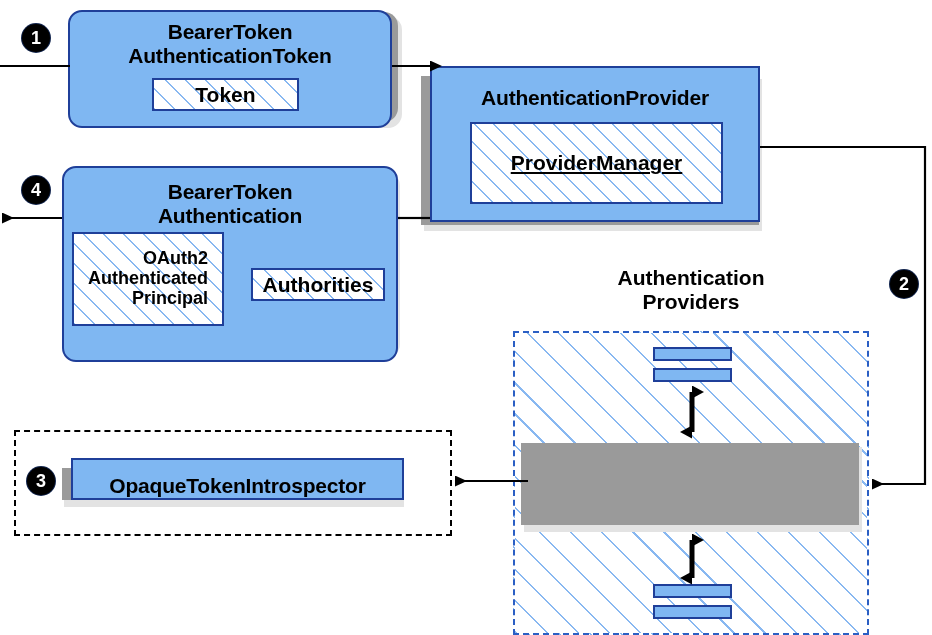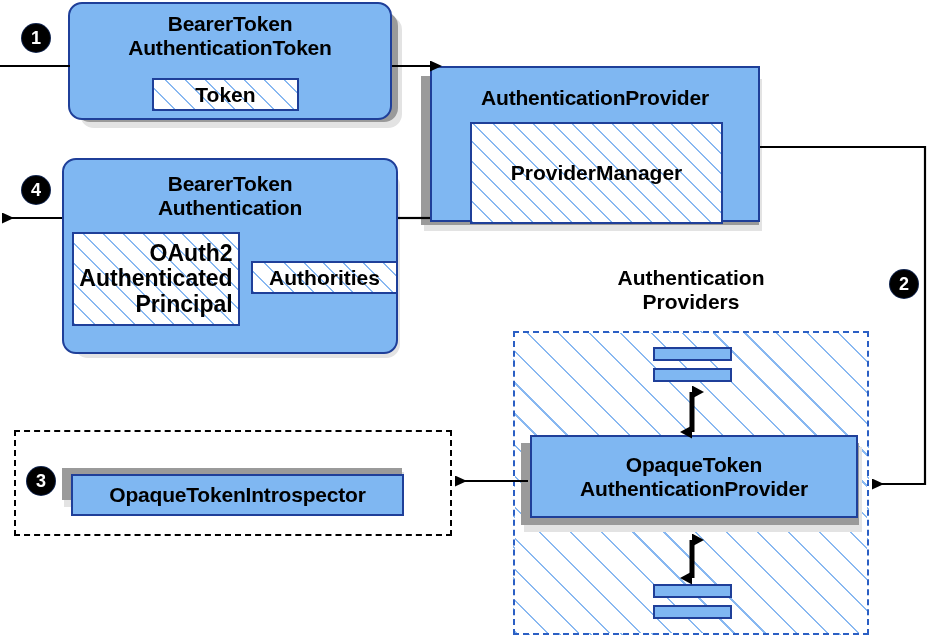--- a/index.html
+++ b/index.html
@@ -25,21 +25,21 @@
   .cls-box {
     background: #7fb7f2;
     border: 2px solid #1f3f99;
     color: #000000;
     font-weight: bold;
     display: flex;
     flex-direction: column;
     align-items: center;
     z-index: 5;
   }
-  .cls-box.rounded { border-radius: 14px; }
+  .cls-box.rounded { border-radius: 14px; margin-top: 8px; }
 
   .shadow-pad {
     background: #9a9a9a;
     z-index: 3;
   }
   .shadow-pad.rounded { border-radius: 14px; }
   .shadow-pad2 {
     background: #e3e3e3;
     z-index: 2;
   }
@@ -178,52 +178,48 @@
   <div class="abs providers-region" style="left:513px; top:331px; width:356px; height:304px;"></div>
 
   <div class="abs mini-bar" style="left:653px; top:347px; width:79px; height:14px;"></div>
   <div class="abs mini-bar" style="left:653px; top:368px; width:79px; height:14px;"></div>
 
   <div class="abs mini-bar" style="left:653px; top:584px; width:79px; height:14px;"></div>
   <div class="abs mini-bar" style="left:653px; top:605px; width:79px; height:14px;"></div>
 
   <div class="abs shadow-pad2" style="left:524px; top:447px; width:338px; height:85px;"></div>
   <div class="abs shadow-pad" style="left:521px; top:443px; width:338px; height:82px;"></div>
-  <div class="abs cls-box" style="left:530px; top:435px; width:328px; height:83px; justify-content:center;">
-    <div class="box-title" style="font-size:21px;">OpaqueToken
-AuthenticationProvider</div>
-  </div>
 
   <div class="abs dashed-black" style="left:14px; top:430px; width:438px; height:106px;"></div>
 
   <div class="abs shadow-pad2" style="left:64px; top:472px; width:340px; height:35px;"></div>
   <div class="abs shadow-pad" style="left:62px; top:468px; width:340px; height:32px;"></div>
-  <div class="abs cls-box" style="left:71px; top:458px; width:333px; height:42px; justify-content:center;margin-top:16px;">
+  <div class="abs cls-box" style="left:71px; top:458px; width:333px; height:42px; justify-content:flex-end;">
     <div class="box-title" style="font-size:21px;">OpaqueTokenIntrospector</div>
   </div>
 
   <div class="abs shadow-pad2" style="left:424px; top:79px; width:338px; height:152px;"></div>
   <div class="abs shadow-pad" style="left:421px; top:76px; width:338px; height:149px;"></div>
   <div class="abs cls-box" style="left:430px; top:66px; width:330px; height:156px; padding-top:18px;">
     <div class="box-title" style="font-size:21px;">AuthenticationProvider</div>
   </div>
-  <div class="abs hatch-box" style="left:470px; top:122px; width:253px; height:102px; font-size:21px;">ProviderManager</div>
+  <div class="abs hatch-box" style="left:470px; top:122px; width:253px; height:82px; font-size:21px;text-decoration:underline;">ProviderManager</div>
 
   <div class="abs shadow-pad2 rounded" style="left:80px; top:16px; width:322px; height:112px;"></div>
   <div class="abs shadow-pad rounded" style="left:76px; top:12px; width:322px; height:110px;"></div>
   <div class="abs cls-box rounded" style="left:68px; top:2px; width:324px; height:118px; padding-top:8px;">
     <div class="box-title" style="font-size:21px;">BearerToken
 AuthenticationToken</div>
   </div>
   <div class="abs hatch-box" style="left:152px; top:78px; width:147px; height:33px; font-size:21px;">Token</div>
 
   <div class="abs shadow-pad2 rounded" style="left:74px; top:172px; width:326px; height:186px;"></div>
   <div class="abs shadow-pad rounded" style="left:70px; top:168px; width:326px; height:184px;"></div>
   <div class="abs cls-box rounded" style="left:62px; top:158px; width:336px; height:196px; padding-top:12px;">
     <div class="box-title" style="font-size:21px;">BearerToken
 Authentication</div>
   </div>
-  <div class="abs hatch-box" style="left:72px; top:232px; width:168px; height:94px; font-size:23px;">OAuth2
+  <div class="abs hatch-box" style="left:72px; top:232px; width:152px; height:94px; font-size:18px;">OAuth2
 Authenticated
 Principal</div>
-  <div class="abs hatch-box" style="left:251px; top:261px; width:147px; height:33px; font-size:21px;">Authorities</div>
+  <div class="abs hatch-box" style="left:251px; top:268px; width:134px; height:33px; font-size:21px;">Authorities</div>
 
 </div>
 
 </body></html>

